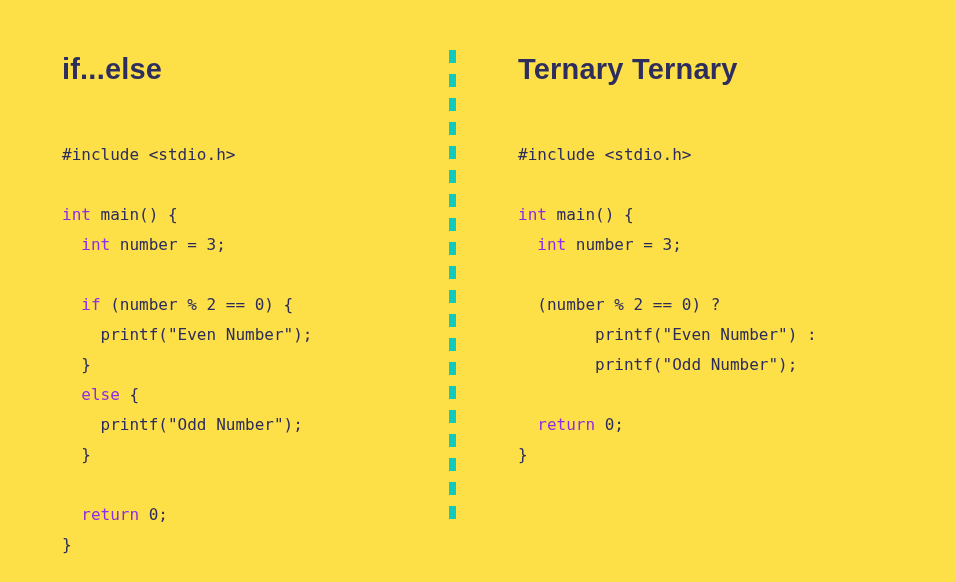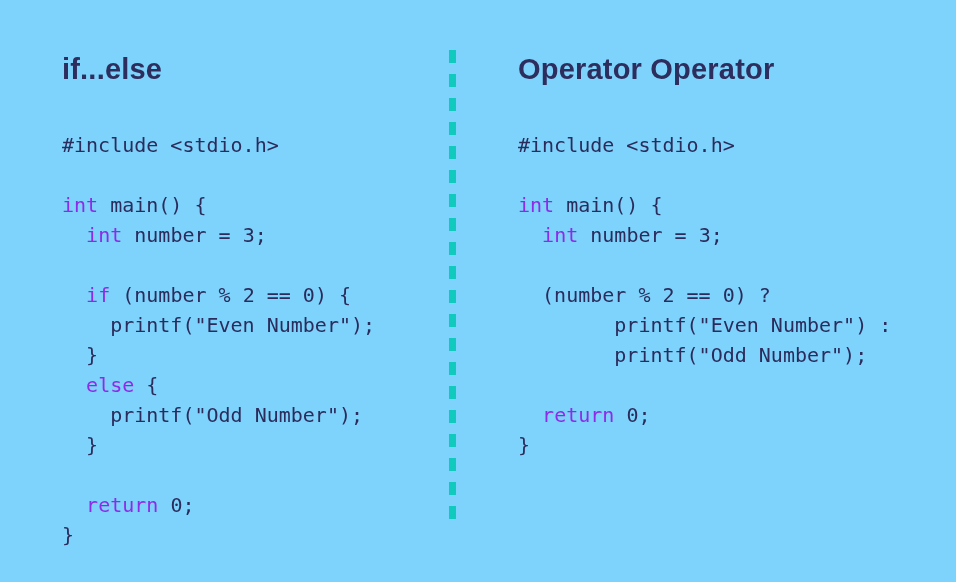--- a/index.html
+++ b/index.html
@@ -4,21 +4,21 @@
 <style>
   html, body {
     margin: 0;
     padding: 0;
     background: #ffffff;
   }
   .canvas {
     position: relative;
     width: 956px;
     height: 582px;
-    background: #7dd3fc;
+    background: #fde047;
     overflow: hidden;
     font-family: "Liberation Sans", sans-serif;
   }
   .panel {
     position: absolute;
     top: 53px;
   }
   .panel-left  { left: 62px;  width: 370px; }
   .panel-right { left: 518px; width: 400px; }
   .panel-title {
@@ -26,24 +26,24 @@
     font-family: "Liberation Sans", sans-serif;
     font-size: 29px;
     font-weight: 700;
     letter-spacing: 0.2px;
     color: #2e2e5e;
     line-height: 32px;
     white-space: nowrap;
   }
   .code-block {
     position: absolute;
-    top: 57px;
+    top: 71px;
     left: 0;
     font-family: "DejaVu Sans Mono", "Liberation Mono", monospace;
-    font-size: 20px;
+    font-size: 16px;
     line-height: 30px;
     color: #2c2c5c;
   }
   .code-line {
     height: 30px;
     white-space: pre;
   }
   .tok-plain   { color: #2c2c5c; }
   .tok-keyword { color: #8f2be8; font-weight: 400; }
   .divider {
@@ -67,17 +67,17 @@
 <div class="canvas">
 
   <div class="panel panel-left">
     <h2 class="panel-title">if...else</h2>
     <pre class="code-block"><div class="code-line"><span class="tok-plain">#include &lt;stdio.h&gt;</span></div><div class="code-line"></div><div class="code-line"><span class="tok-keyword">int</span><span class="tok-plain"> main() {</span></div><div class="code-line"><span class="tok-plain">  </span><span class="tok-keyword">int</span><span class="tok-plain"> number = 3;</span></div><div class="code-line"></div><div class="code-line"><span class="tok-plain">  </span><span class="tok-keyword">if</span><span class="tok-plain"> (number % 2 == 0) {</span></div><div class="code-line"><span class="tok-plain">    printf("Even Number");</span></div><div class="code-line"><span class="tok-plain">  }</span></div><div class="code-line"><span class="tok-plain">  </span><span class="tok-keyword">else</span><span class="tok-plain"> {</span></div><div class="code-line"><span class="tok-plain">    printf("Odd Number");</span></div><div class="code-line"><span class="tok-plain">  }</span></div><div class="code-line"></div><div class="code-line"><span class="tok-plain">  </span><span class="tok-keyword">return</span><span class="tok-plain"> 0;</span></div><div class="code-line"><span class="tok-plain">}</span></div></pre>
   </div>
 
   <div class="divider"></div>
 
   <div class="panel panel-right">
-    <h2 class="panel-title">Operator Operator</h2>
+    <h2 class="panel-title">Ternary Ternary</h2>
     <pre class="code-block"><div class="code-line"><span class="tok-plain">#include &lt;stdio.h&gt;</span></div><div class="code-line"></div><div class="code-line"><span class="tok-keyword">int</span><span class="tok-plain"> main() {</span></div><div class="code-line"><span class="tok-plain">  </span><span class="tok-keyword">int</span><span class="tok-plain"> number = 3;</span></div><div class="code-line"></div><div class="code-line"><span class="tok-plain">  (number % 2 == 0) ?</span></div><div class="code-line"><span class="tok-plain">        printf("Even Number") :</span></div><div class="code-line"><span class="tok-plain">        printf("Odd Number");</span></div><div class="code-line"></div><div class="code-line"><span class="tok-plain">  </span><span class="tok-keyword">return</span><span class="tok-plain"> 0;</span></div><div class="code-line"><span class="tok-plain">}</span></div></pre>
   </div>
 
 </div>
 
 </body></html>

